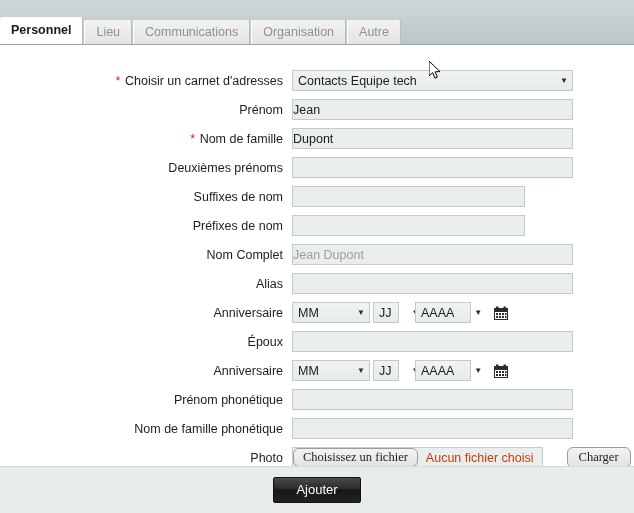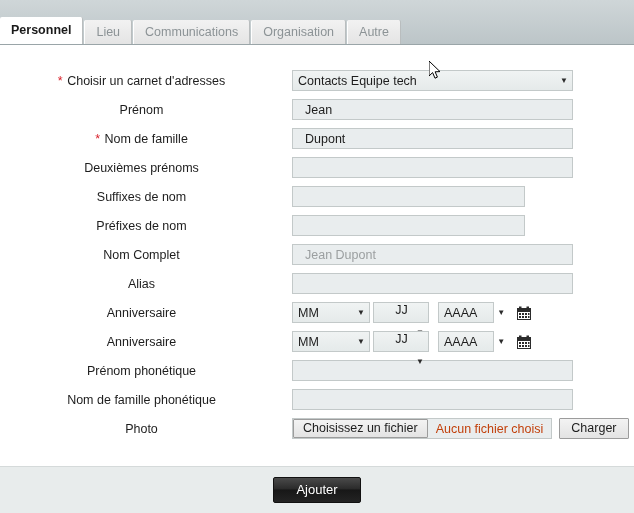--- a/index.html
+++ b/index.html
@@ -61,21 +61,21 @@
     box-sizing: border-box;
     background: #ffffff;
   }
   .row {
     display: flex;
     align-items: center;
     height: 29px;
   }
   .label {
     width: 292px;
-    text-align: center;
+    text-align: right;
     padding-right: 9px;
     box-sizing: border-box;
     font-size: 12.5px;
     color: #1d1d1d;
     white-space: nowrap;
   }
   .req {
     color: #d8202a;
     margin-right: 1px;
   }
@@ -85,21 +85,21 @@
   }
 
   input.txt {
     height: 21px;
     box-sizing: border-box;
     border: 1px solid #c3c9c9;
     background: #e9edee;
     font-family: "Liberation Sans", sans-serif;
     font-size: 12.5px;
     color: #1d1d1d;
-    padding: 0 12px;
+    padding: 0 0;
     outline: none;
   }
   input.txt.wide  { width: 281px; }
   input.txt.short { width: 233px; }
   input.txt.disabled {
     color: #9b9fa0;
     background: #e9edee;
   }
   input.txt.disabled::placeholder { color: #9b9fa0; opacity: 1; }
   input.txt::placeholder { color: #9b9fa0; opacity: 1; }
@@ -122,64 +122,64 @@
   }
   .sel .caret {
     margin-left: auto;
     padding-left: 8px;
     font-size: 8px;
     color: #2b2b2b;
     line-height: 1;
   }
   .sel.book  { width: 281px; }
   .sel.mm    { width: 78px; margin-right: 3px; }
-  .sel.jj    { width: 56px; margin-right: 9px; flex-direction: column; }
+  .sel.jj    { width: 26px; margin-right: 16px; }
   .sel.aaaa  { width: 56px; margin-right: 23px; }
 
   
   .cal-icon {
     width: 14px;
     height: 14px;
     display: inline-block;
     position: relative;
     cursor: pointer;
   }
 
   
   .btn {
     height: 21px;
     box-sizing: border-box;
     border: 1px solid #9c9c9c;
     background: linear-gradient(to bottom, #f3f3f3 0%, #e3e3e3 100%);
-    font-family: Liberation Sans, sans-serif;
+    font-family: Liberation Serif, serif;
     font-size: 12.5px;
     color: #1d1d1d;
     padding: 0 9px;
     line-height: 19px;
     cursor: pointer;
-    border-radius: 1px;
+    border-radius: 6px;
   }
   .filename {
     font-size: 12.5px;
     color: #c2410c;
     padding: 0 8px;
     white-space: nowrap;
   }
   .file-wrap {
     height: 21px;
     border: 1px solid #c3c9c9;
     background: #e9edee;
     display: inline-flex;
     align-items: center;
     box-sizing: border-box;
     padding: 0;
   }
   .file-wrap .btn { border: 1px solid #9c9c9c; margin: 0; height: 19px; line-height: 17px;}
   .charger {
-    margin-left: 7px;
+    margin-left: 24px;
     height: 21px;
     padding: 0 11px;
     line-height: 19px;
   }
 
   
   .footer {
     position: absolute;
     left: 0;
     bottom: 0;
@@ -325,20 +325,26 @@
             <rect x="2" y="10" width="2" height="2"></rect>
             <rect x="5" y="10" width="2" height="2"></rect>
             <rect x="8" y="10" width="2" height="2"></rect>
             <rect x="11" y="10" width="1.5" height="2"></rect>
           </g>
         </svg>
       </span>
     </div>
   </div>
 
+  <div class="row">
+    <div class="label">Époux</div>
+    <div class="field">
+      <input class="txt wide" value="" style="">
+    </div>
+  </div>
 
   <div class="row">
     <div class="label">Anniversaire</div>
     <div class="field">
       <div class="sel mm">
         <span>MM</span>
         <span class="caret">▼</span>
       </div>
       <div class="sel jj">
         <span>JJ</span>

